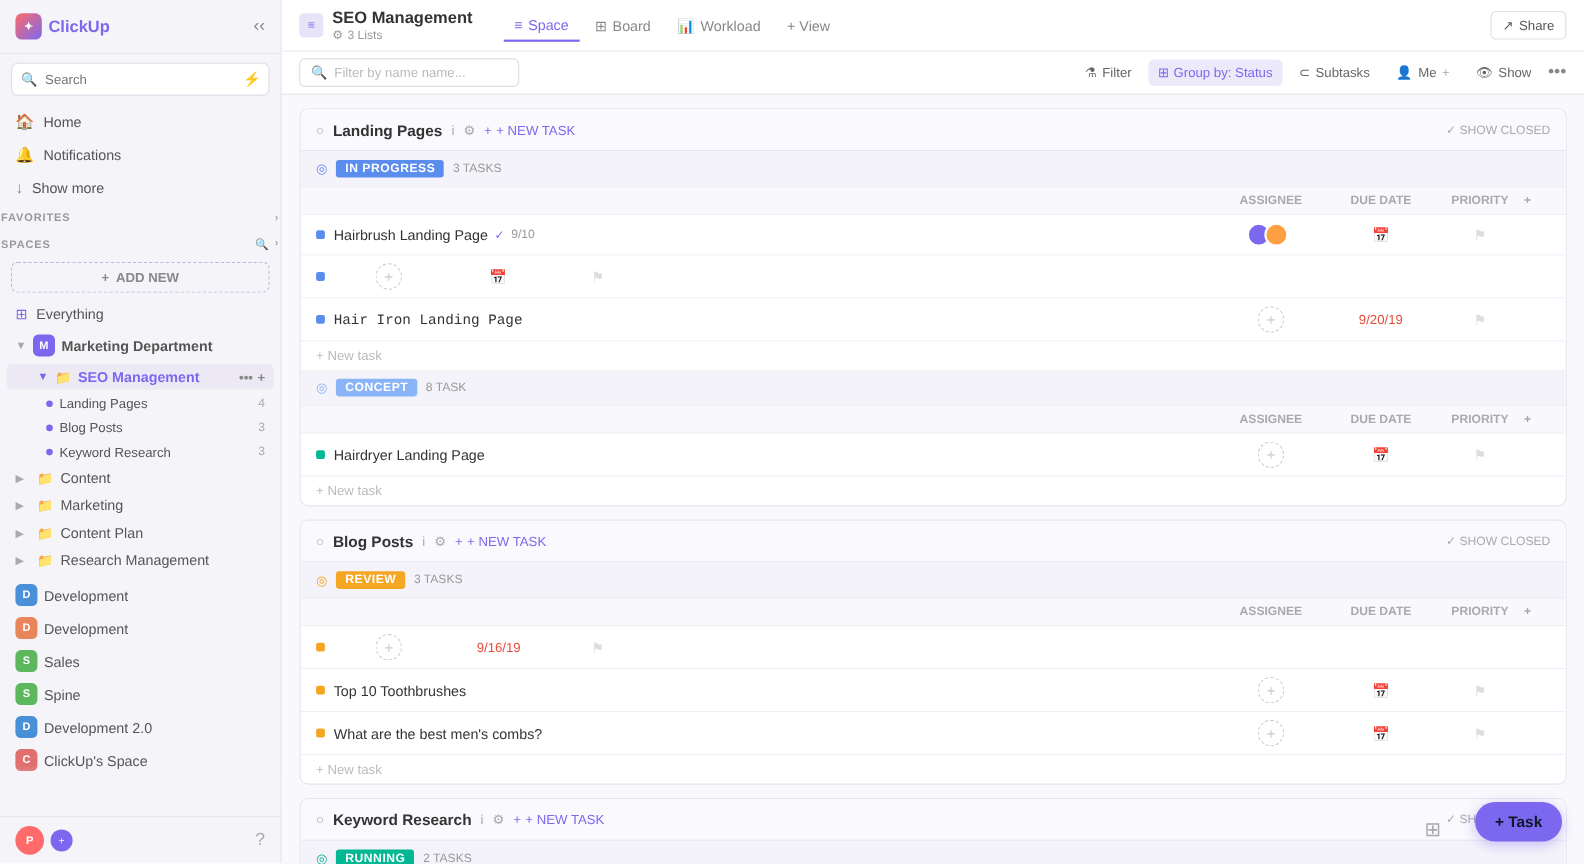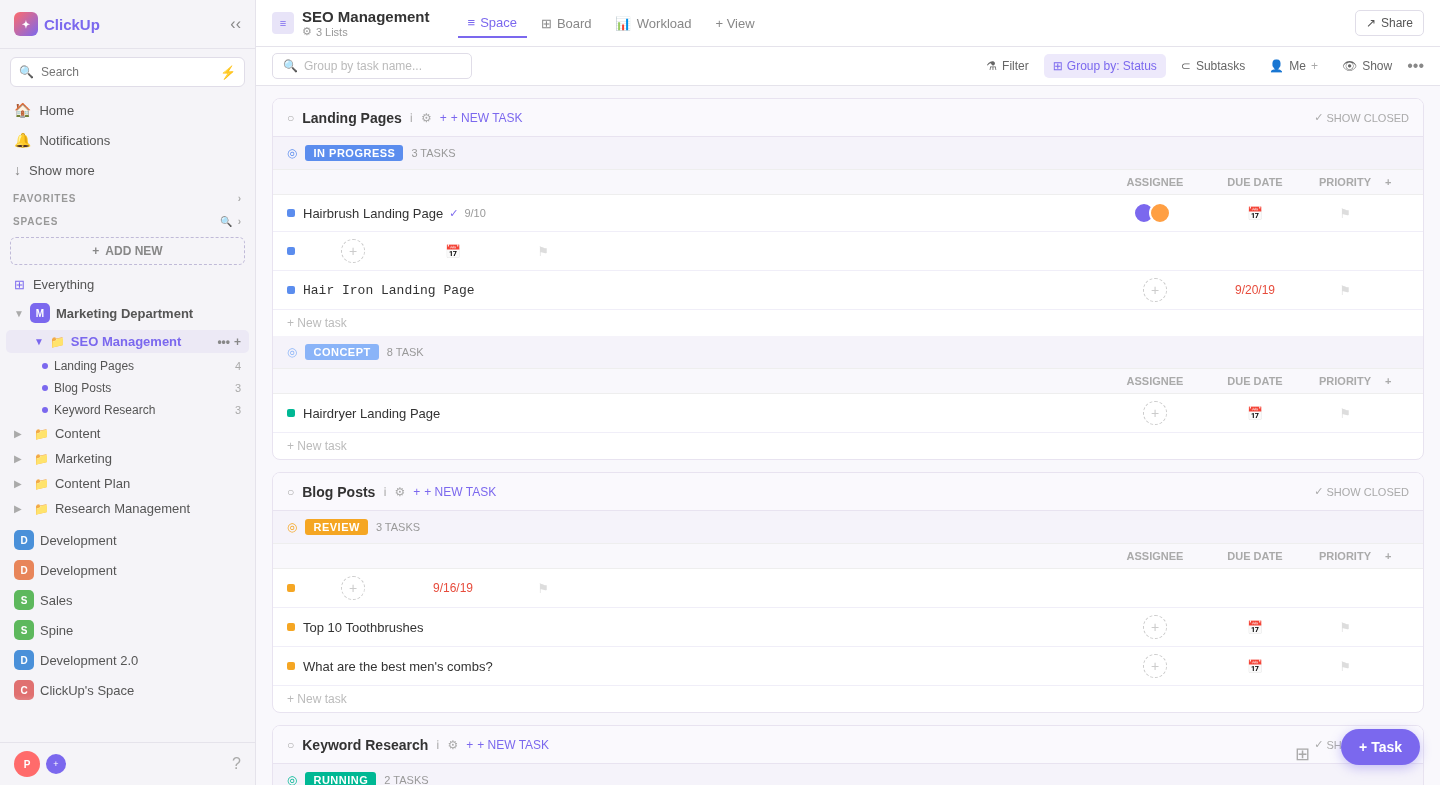--- a/index.html
+++ b/index.html
@@ -13,21 +13,21 @@
     .collapse-btn { cursor: pointer; color: #888; font-size: 16px; }
 
     .sidebar-search { margin: 8px 10px; position: relative; }
     .sidebar-search input { width: 100%; padding: 7px 10px 7px 30px; border: 1px solid #e0dde8; border-radius: 6px; background: #fff; font-size: 12px; color: #555; }
     .sidebar-search .search-icon { position: absolute; left: 9px; top: 50%; transform: translateY(-50%); color: #aaa; font-size: 12px; }
     .sidebar-lightning { position: absolute; right: 8px; top: 50%; transform: translateY(-50%); color: #aaa; font-size: 13px; cursor: pointer; }
 
     .sidebar-nav-item { display: flex; align-items: center; gap: 8px; padding: 7px 14px; cursor: pointer; color: #555; font-size: 13px; }
     .sidebar-nav-item .nav-icon { font-size: 14px; color: #888; }
 
-    .sidebar-section-header { display: flex; align-items: center; justify-content: space-between; padding: 8px 13px 4px; font-size: 10px; font-weight: 700; color: #999; letter-spacing: 0.8px; text-transform: uppercase; }
+    .sidebar-section-header { display: flex; align-items: center; justify-content: space-between; padding: 8px 1px 4px; font-size: 10px; font-weight: 700; color: #999; letter-spacing: 0.8px; text-transform: uppercase; }
     .sidebar-section-header .section-actions { display: flex; gap: 4px; }
 
     .space-item { display: flex; align-items: center; gap: 6px; padding: 5px 14px; cursor: pointer; color: #555; font-size: 13px; }
     .space-dot { width: 20px; height: 20px; border-radius: 5px; display: flex; align-items: center; justify-content: center; font-size: 10px; font-weight: 700; color: white; flex-shrink: 0; }
     .dot-m { background: #7b68ee; }
     .dot-d { background: #4a90d9; }
     .dot-op { background: #e8855a; }
     .dot-sp { background: #5db85d; }
     .dot-d2 { background: #4a90d9; }
     .dot-cl { background: #e07070; }
@@ -118,21 +118,21 @@
     .assignee-avatar-multi .av { width: 22px; height: 22px; border-radius: 50%; background: #aaa; display: inline-block; margin-left: -6px; border: 2px solid #fff; }
     .av-1 { background: #7b68ee; }
     .av-2 { background: #ff9f43; }
     .date-red { color: #e74c3c; font-size: 12px; }
     .flag-icon { color: #ddd; font-size: 13px; }
     .calendar-icon { color: #ccc; font-size: 13px; }
     .new-task-row { padding: 6px 14px; font-size: 12px; color: #bbb; cursor: pointer; }
     .assignee-add-icon { width: 24px; height: 24px; border-radius: 50%; border: 1px dashed #ccc; display: flex; align-items: center; justify-content: center; color: #ccc; font-size: 14px; cursor: pointer; }
 
     
-    .fab { position: fixed; bottom: 20px; right: 20px; background: #7b68ee; color: #ffffff; border: none; border-radius: 20px; padding: 10px 18px; font-size: 14px; font-weight: 600; cursor: pointer; display: flex; align-items: center; gap: 6px; box-shadow: 0 3px 12px rgba(123,104,238,0.4); }
+    .fab { position: fixed; bottom: 20px; right: 20px; background: #7b68ee; color: #0f172a; border: none; border-radius: 20px; padding: 10px 18px; font-size: 14px; font-weight: 600; cursor: pointer; display: flex; align-items: center; gap: 6px; box-shadow: 0 3px 12px rgba(123,104,238,0.4); }
     .grid-icon { position: fixed; bottom: 20px; right: 130px; color: #aaa; cursor: pointer; font-size: 18px; }
 
     .seo-folder-icon { font-size: 12px; color: #7b68ee; }
   </style>
 </head>
 <body>
 
 <div id="sidebar">
   <div id="sidebar-header">
     <div class="logo">
@@ -307,21 +307,21 @@
       <div class="share-btn">
         <span>↗</span>
         <span>Share</span>
       </div>
     </div>
   </div>
 
   <div id="toolbar">
     <div class="toolbar-search">
       <span style="color:#bbb;">🔍</span>
-      <span style="color:#bbb;">Group by task name...</span>
+      <span style="color:#bbb;">Filter by name name...</span>
     </div>
     <div class="toolbar-actions">
       <button class="toolbar-btn">
         <span>⚗</span>
         <span>Filter</span>
       </button>
       <div class="group-by-btn">
         <span>⊞</span>
         <span>Group by: Status</span>
       </div>

